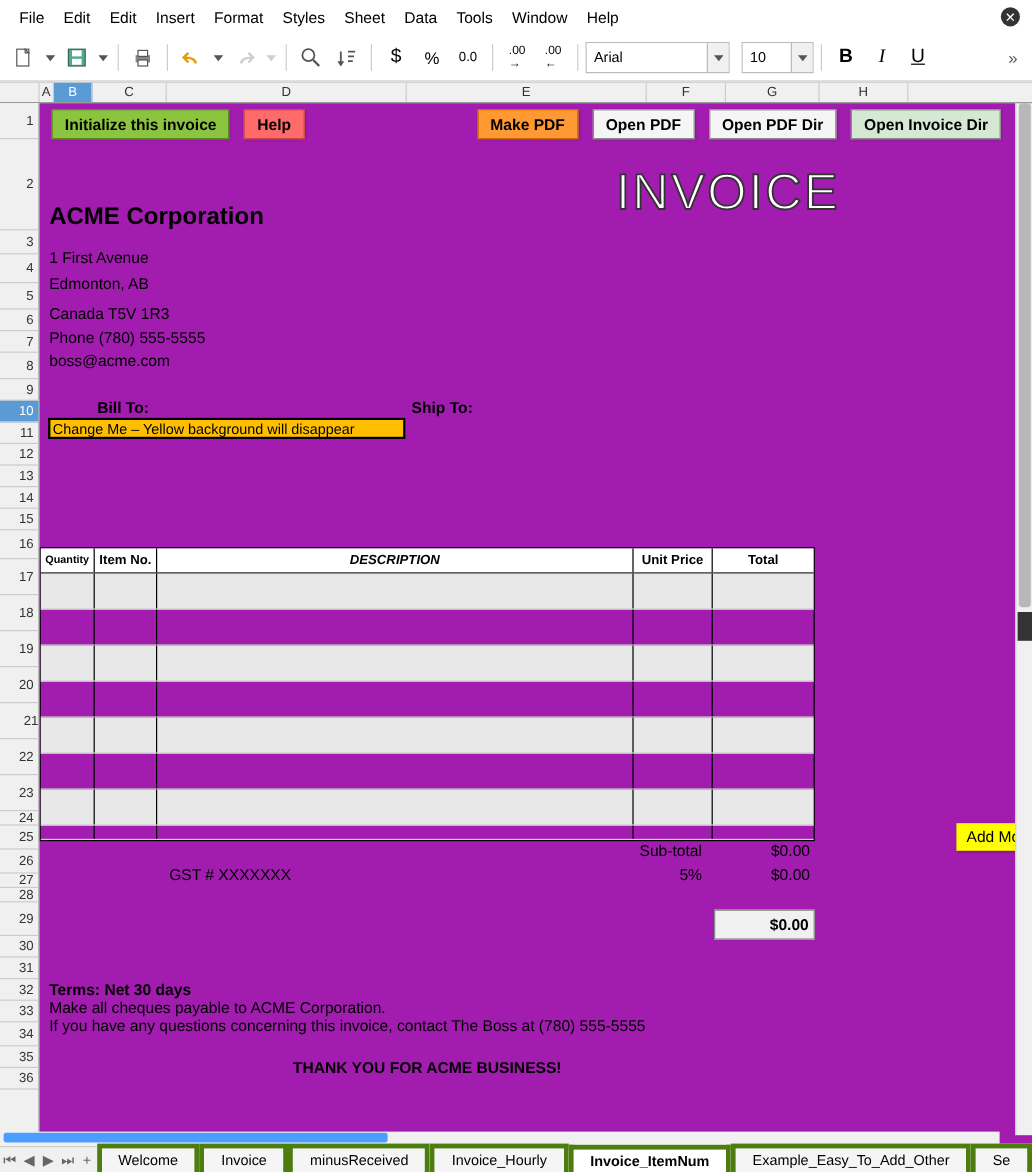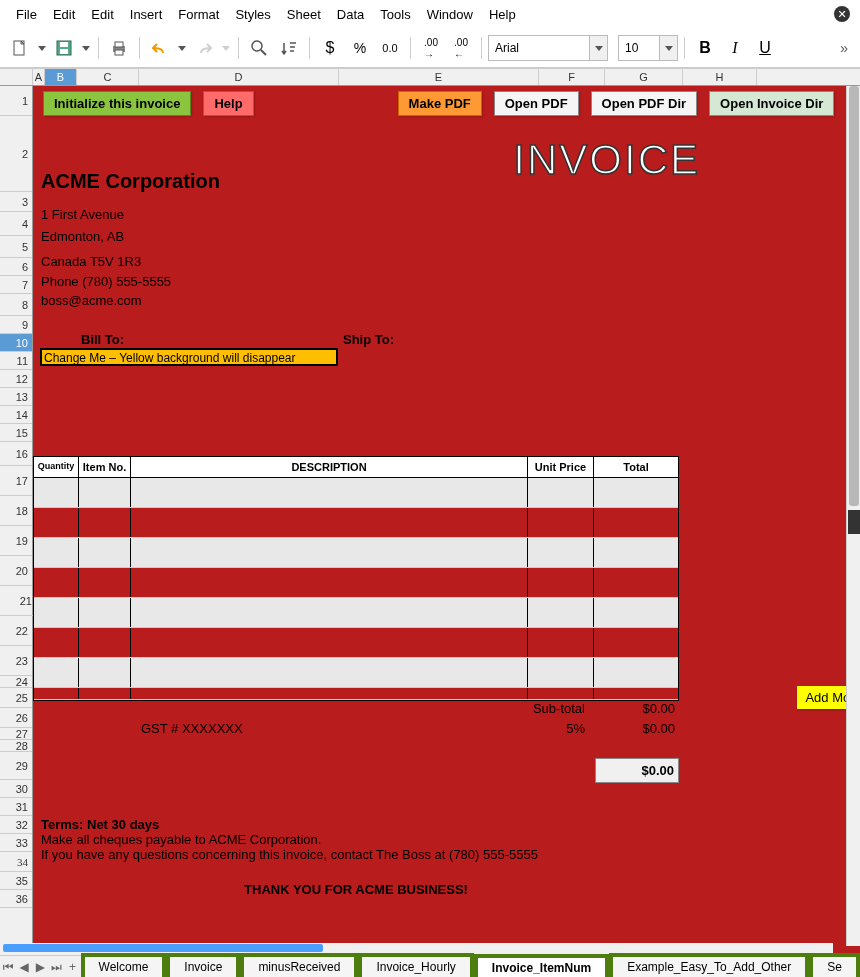--- a/index.html
+++ b/index.html
@@ -28,21 +28,21 @@
 .col-headers { height: 18px; display: flex; background: #f0f0f0; border-top: 1px solid #ccc; border-bottom: 1px solid #999; font-size: 11px; }
 .corner { width: 33px; border-right: 1px solid #ccc; }
 .col-h { border-right: 1px solid #ccc; display: flex; align-items: center; justify-content: center; color: #333; }
 .col-h.sel { background: #5b9bd5; color: #fff; }
 
 
 .grid-area { display: flex; height: 874px; position: relative; }
 .row-headers { width: 33px; background: #f0f0f0; border-right: 1px solid #999; }
 .row-h { border-bottom: 1px solid #ccc; display: flex; align-items: center; justify-content: flex-end; font-size: 11px; padding-right: 4px; color: #333; }
 .row-h.sel { background: #5b9bd5; color: #fff; }
-.sheet { flex: 1; position: relative; background: #b91c1c; overflow: hidden; }
+.sheet { flex: 1; position: relative; background: #a21caf; overflow: hidden; }
 
 
 .inv-buttons { position: absolute; top: 5px; left: 10px; right: 0; display: flex; gap: 12px; align-items: center; }
 .btn { font-size: 13px; font-weight: bold; padding: 4px 10px; border: 1px solid #888; cursor: pointer; box-shadow: 1px 1px 2px rgba(0,0,0,0.2); }
 .btn-init { background: #8bc53f; border-color: #5a8a1f; }
 .btn-help { background: #ff6b6b; border-color: #c44; }
 .btn-pdf { background: #ff9933; border-color: #cc6600; }
 .btn-open { background: #f5f5f5; }
 
 
@@ -54,21 +54,21 @@
 .ship-to { position: absolute; left: 310px; top: 246px; font-weight: bold; font-size: 13px; }
 .change-cell { position: absolute; left: 7px; top: 262px; width: 298px; height: 18px; background: #ffbf00; border: 2px solid #000; font-size: 12px; padding: 1px 2px; }
 
 
 .items-table { position: absolute; left: 0px; top: 370px; width: 646px; border: 1px solid #000; }
 .items-head { display: flex; background: #fff; border-bottom: 1px solid #000; font-size: 11px; font-weight: bold; }
 .items-head > div { padding: 4px 2px; text-align: center; border-right: 1px solid #000; }
 .items-head > div:last-child { border-right: none; }
 .col-qty { width: 45px; font-size: 9px; }
 .col-item { width: 52px; }
-.col-desc { flex: 1; }
+.col-desc { flex: 1; font-style: italic; }
 .col-price { width: 66px; }
 .col-total { width: 84px; }
 .items-row { display: flex; height: 30px; border-bottom: 1px solid #ccc; }
 .items-row:nth-child(even) { background: #e8e8e8; }
 .items-row > div { border-right: 1px solid #000; }
 .items-row > div:last-child { border-right: none; }
 .items-row .col-qty { width: 45px; }
 .items-row .col-item { width: 52px; }
 .items-row .col-desc { flex: 1; }
 .items-row .col-price { width: 66px; }
@@ -268,21 +268,21 @@
       <div class="row-h" style="height: 12px;">24</div>
       <div class="row-h" style="height: 20px; padding-left: 24px;">25</div>
       <div class="row-h" style="height: 20px;">26</div>
       <div class="row-h" style="height: 12px; padding-left: 25px;">27</div>
       <div class="row-h" style="height: 12px;">28</div>
       <div class="row-h" style="height: 28px;">29</div>
       <div class="row-h" style="height: 18px;">30</div>
       <div class="row-h" style="height: 18px;">31</div>
       <div class="row-h" style="height: 18px;">32</div>
       <div class="row-h" style="height: 18px;">33</div>
-      <div class="row-h" style="height: 20px; font-family: Liberation Serif, serif;">34</div>
+      <div class="row-h" style="height: 20px;">34</div>
       <div class="row-h" style="height: 18px;">35</div>
       <div class="row-h" style="height: 18px;">36</div>
     </div>
   <div class="sheet">
 
     <div class="inv-buttons">
       <div class="btn btn-init">Initialize this invoice</div>
       <div class="btn btn-help">Help</div>
       <div style="width:120px"></div>
       <div class="btn btn-pdf">Make PDF</div>

